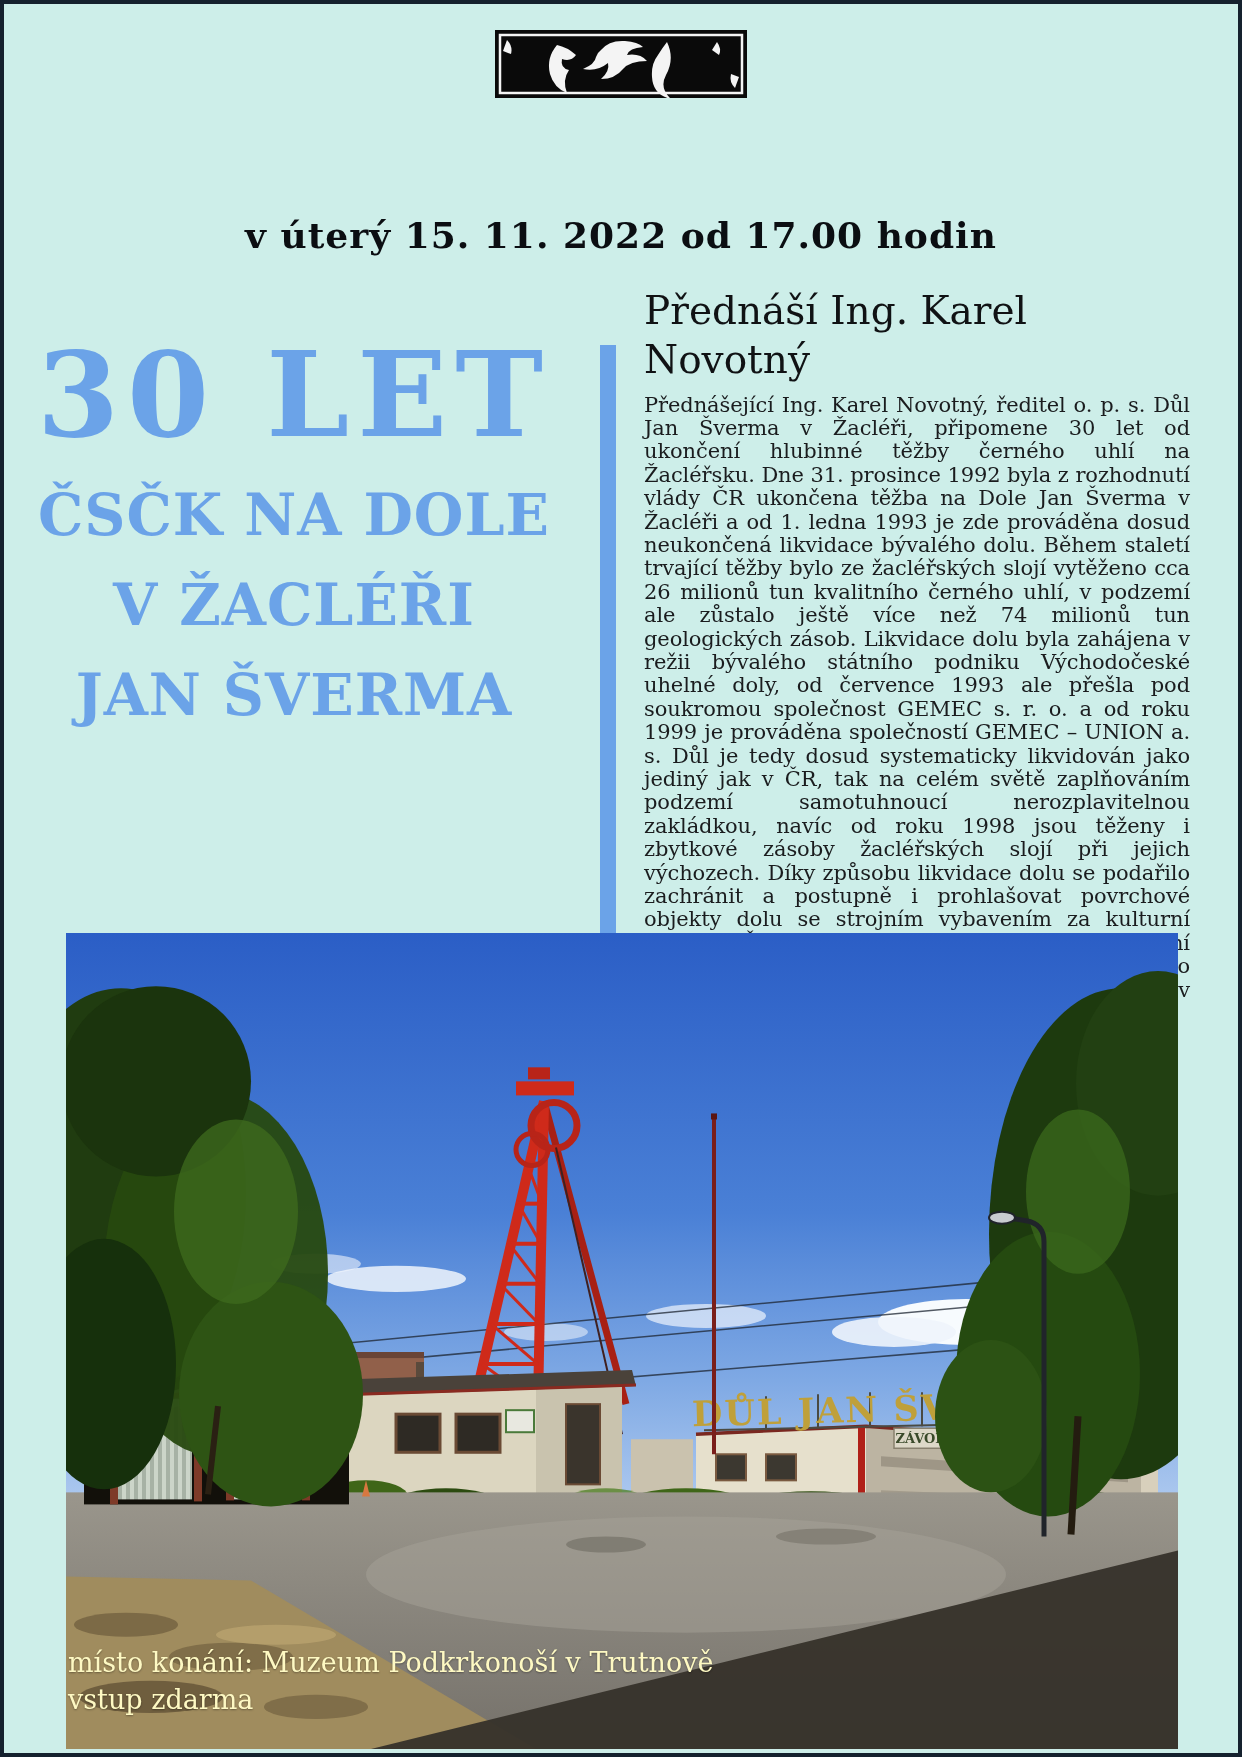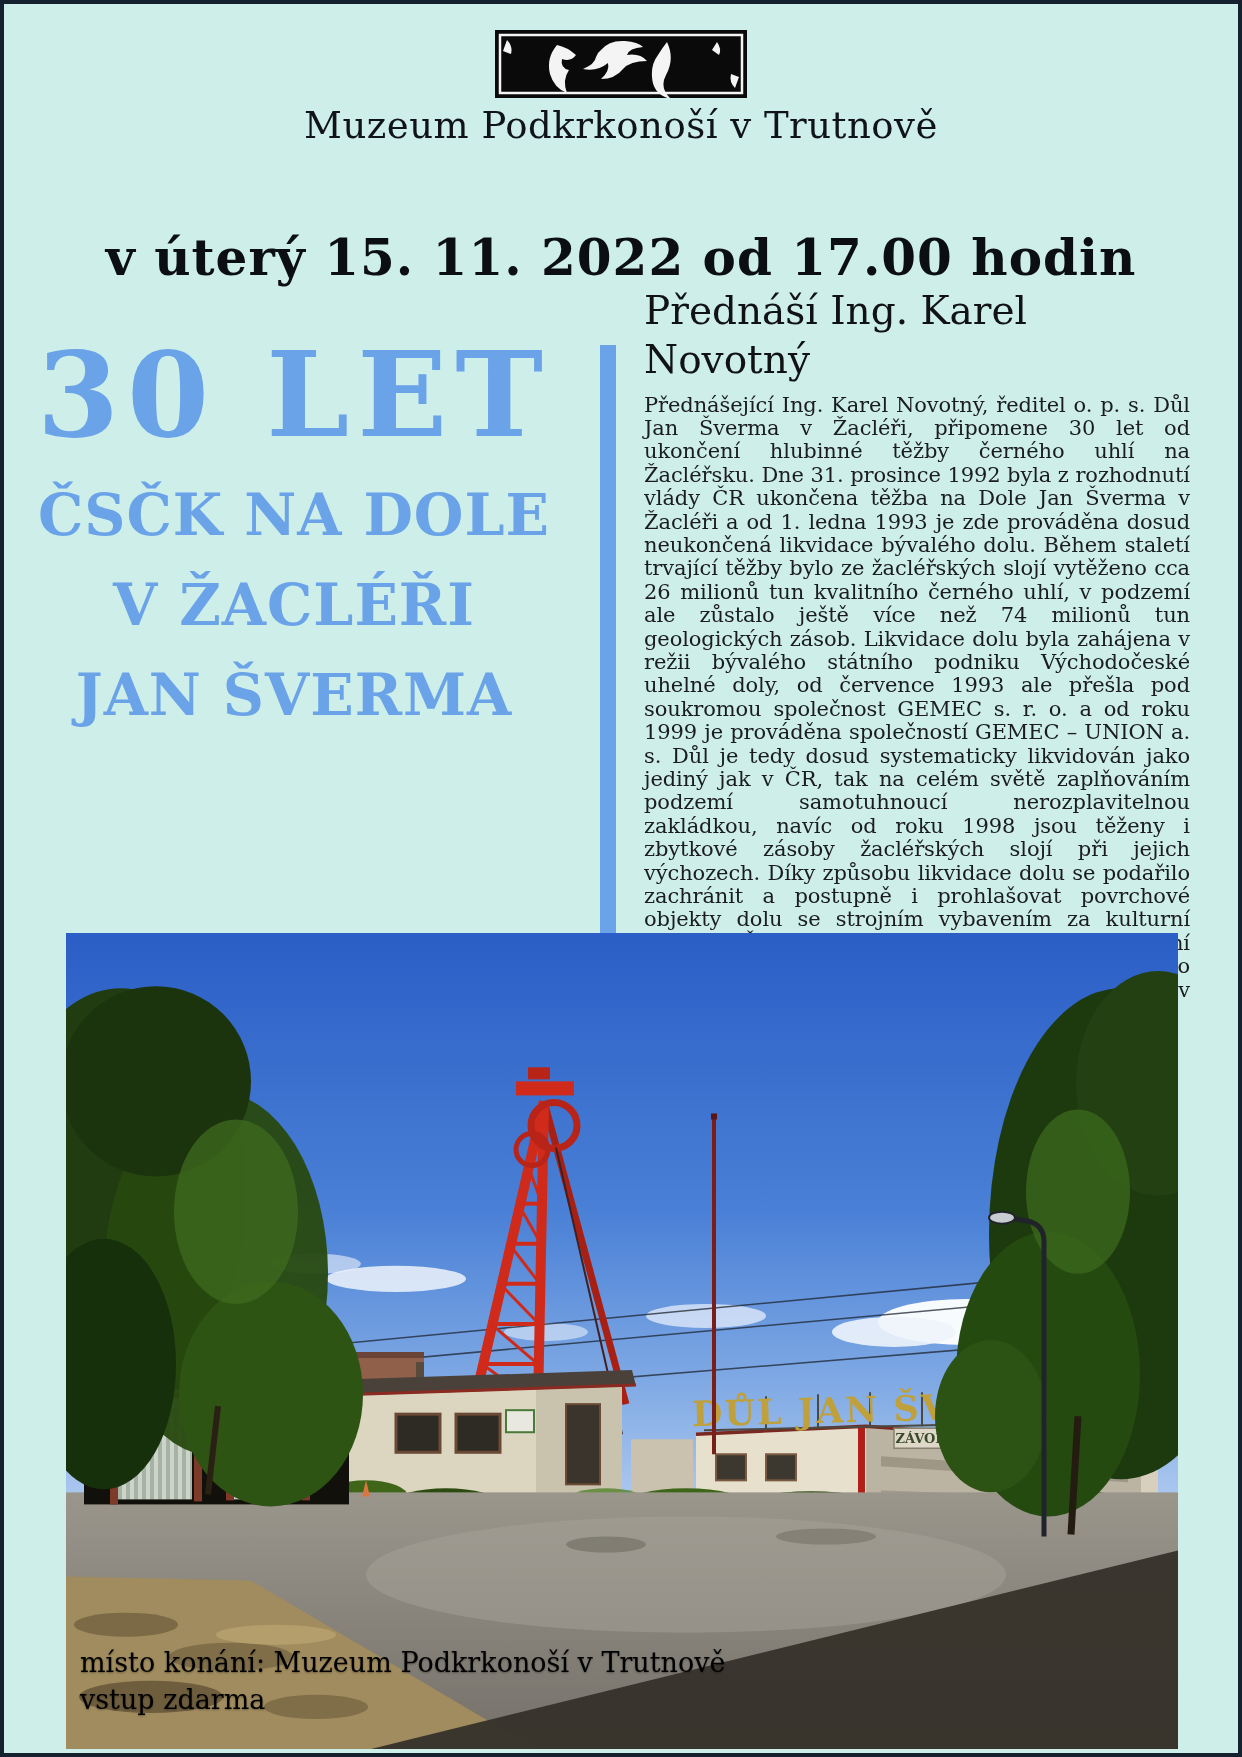--- a/index.html
+++ b/index.html
@@ -18,22 +18,22 @@
   #logo{left:50%;top:26px;transform:translateX(-50%);}
   #museum-name{
     left:0;right:0;top:100px;text-align:center;
     font-size:37px;color:#10141a;letter-spacing:.5px;
   }
   #invite-line{
     left:0;right:0;top:155px;text-align:center;
     font-size:38px;font-weight:bold;color:#0d1116;letter-spacing:.5px;
   }
   #datetime-line{
-    left:0;right:0;top:224px;text-align:center;
-    font-size:50px;font-weight:bold;color:#0b0e12;letter-spacing:1px;
+    left:0;right:0;top:210px;text-align:center;
+    font-size:36px;font-weight:bold;color:#0b0e12;letter-spacing:1px;
   }
   
   #event-title{
     left:26px;top:316px;width:528px;
     color:#6ba3e8;text-align:center;font-weight:bold;line-height:1;
   }
   .title-main{font-size:118px;letter-spacing:8px;line-height:150px;}
   .title-sub{font-size:57px;letter-spacing:1px;line-height:90px;}
   #event-title .title-sub:first-of-type{margin-top:18px;}
   
@@ -49,21 +49,21 @@
     text-align:justify;text-justify:inter-word;color:#1a1c1e;
     letter-spacing:-0.1px;
   }
   
   #mine-photo{
     left:62px;top:929px;width:1112px;height:816px;
     overflow:hidden;background:#4a80d6;
   }
   #mine-photo svg{display:block;width:100%;height:100%;}
   .photo-caption{
-    position:absolute;left:14px;color:#000000;
+    position:absolute;left:2px;color:#fef9c3;
     font-size:27px;line-height:36px;
     text-shadow:0 1px 2px rgba(0,0,0,.35);
   }
   #caption-venue{top:712px;}
   #caption-admission{top:749px;text-align:center;}
 </style>
 </head>
 <body>
 
 <div id="poster">
@@ -75,21 +75,20 @@
 
       <path fill="#f4f4f4" d="M62,15 q-11,13 -7,29 q4,14 17,19 q-5,-13 2,-23 q-9,-2 -7,-11 q9,3 14,-4 q-9,-8 -19,-10 Z"></path>
       <path fill="#f4f4f4" d="M106,20 q8,-10 24,-9 q13,1 18,6 q-14,1 -16,8 q13,-2 20,6 q-17,0 -24,8 q-8,10 -22,10 q9,-8 7,-16 q-11,9 -25,6 q12,-5 13,-12 q2,-5 5,-7 Z"></path>
       <path fill="#f4f4f4" d="M172,12 q8,17 -1,33 q-7,13 5,24 q-18,-4 -19,-22 q-1,-13 6,-22 q5,-8 9,-13 Z"></path>
       <path fill="#f4f4f4" d="M12,10 q6,6 4,14 l-8,-3 Z"></path>
       <path fill="#f4f4f4" d="M240,58 q-6,-6 -4,-14 l8,3 Z"></path>
       <path fill="#f4f4f4" d="M222,12 q5,7 2,13 l-7,-5 Z"></path>
     </svg>
   </div>
 
-  <div class="abs" id="museum-name">Muzeum Podkrkonoší v Trutnově</div>
   <div class="abs" id="datetime-line">v úterý 15. 11. 2022 od 17.00 hodin</div>
 
   <div class="abs" id="event-title">
     <div class="title-main">30 LET</div>
     <div class="title-sub">ČSČK NA DOLE</div>
     <div class="title-sub">V ŽACLÉŘI</div>
     <div class="title-sub">JAN ŠVERMA</div>
   </div>
 
   <div class="abs" id="column-divider"></div>

